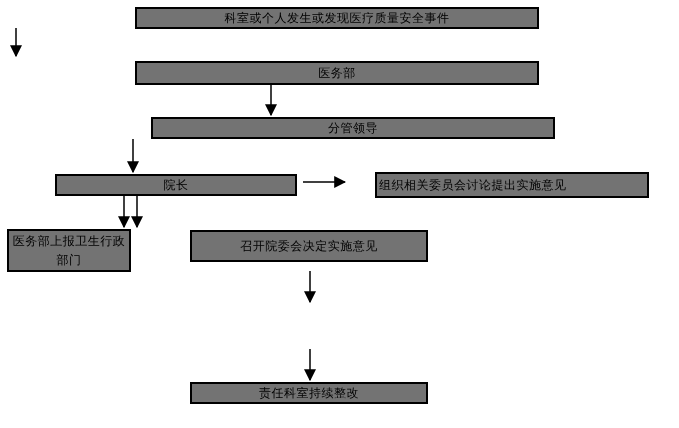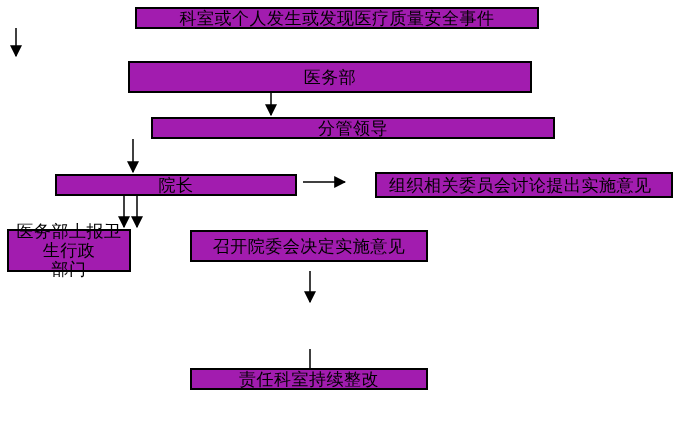--- a/index.html
+++ b/index.html
@@ -21,40 +21,40 @@
     left: 0;
     top: 0;
     width: 679px;
     height: 428px;
     pointer-events: none;
   }
   .node {
     position: absolute;
     box-sizing: border-box;
     border: 2px solid #000000;
-    background: #a21caf;
+    background: #737373;
     display: flex;
     flex-direction: column;
     align-items: center;
     justify-content: center;
-    font-size: 17px;
+    font-size: 12px;
     line-height: 19px;
     text-align: center;
     letter-spacing: 0.5px;
   }
   .node-event           { left: 135px; top: 7px;   width: 404px; height: 22px; }
-  .node-medical-affairs { left: 128px; top: 61px;  width: 404px; height: 32px; }
+  .node-medical-affairs { left: 135px; top: 61px;  width: 404px; height: 24px; }
   .node-leader          { left: 151px; top: 117px; width: 404px; height: 22px; }
   .node-director        { left: 55px;  top: 174px; width: 242px; height: 22px; }
-  .node-committee       { left: 375px; top: 172px; width: 298px; height: 26px;
-                          align-items: flex-start; padding-left: 12px; text-align: center; }
+  .node-committee       { left: 375px; top: 172px; width: 274px; height: 26px;
+                          align-items: flex-start; padding-left: 2px; text-align: center; }
   .node-report          { left: 7px;   top: 229px; width: 124px; height: 43px; }
   .node-decision        { left: 190px; top: 230px; width: 238px; height: 32px; }
   .node-feedback        { left: 190px; top: 304px; width: 238px; height: 45px; }
-  .node-rectify         { left: 190px; top: 368px; width: 238px; height: 22px; }
+  .node-rectify         { left: 190px; top: 382px; width: 238px; height: 22px; }
   .line-full {
     display: block;
     width: 100%;
     padding: 0 3px;
     box-sizing: border-box;
     text-align: justify;
     text-align-last: justify;
   }
 </style>
 </head>

